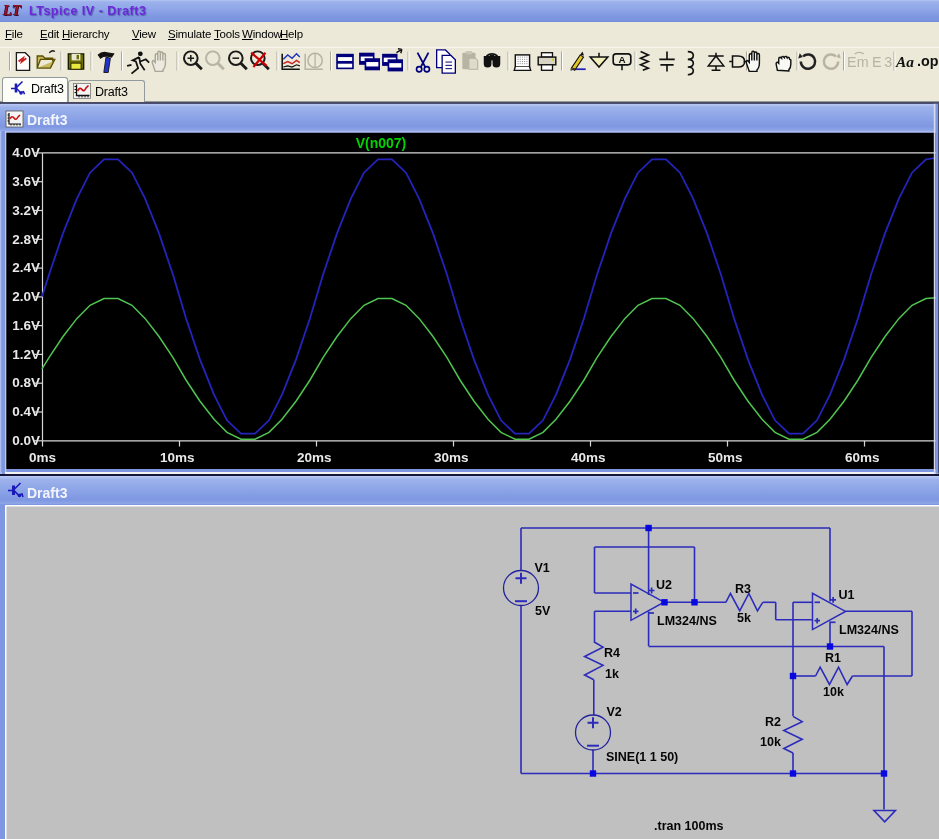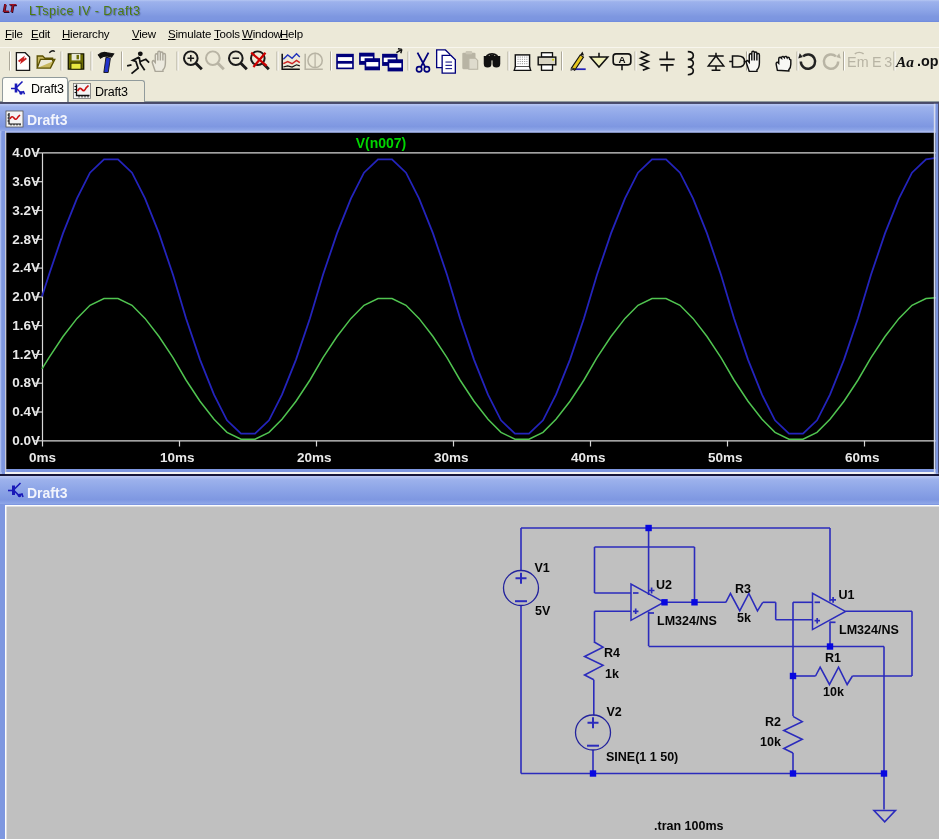--- a/index.html
+++ b/index.html
@@ -1,39 +1,39 @@
 <!DOCTYPE html>
 <html><head><meta charset="utf-8"><style>
 *{margin:0;padding:0;box-sizing:border-box}
 html,body{width:939px;height:839px;overflow:hidden;font-family:"Liberation Sans",sans-serif;background:#ece9d8}
 #app{position:relative;width:939px;height:839px}
 .abs{position:absolute}
 #titlebar{left:0;top:0;width:939px;height:22px;background:linear-gradient(#b5c6f2 0%,#9db2ec 8%,#8da5e7 45%,#7e97e0 75%,#7b95e0 92%,#6e8add 100%)}
-#titletxt{left:29px;top:4px;font-size:12.5px;letter-spacing:-0.45px;font-weight:normal;color:#4d7c0f;letter-spacing:0.5px;text-shadow:1px 1px 1px rgba(40,50,120,0.5)}
-#logo{left:3px;top:2px;font-size:11px;font-weight:bold;font-style:italic;font-family:Liberation Sans, sans-serif;color:#9c1220;text-shadow:0.5px 0.5px 0 #26082a,-0.5px -0.5px 0 #26082a}
+#titletxt{left:29px;top:4px;font-size:12.5px;letter-spacing:-0.45px;font-weight:bold;color:#6d28d9;letter-spacing:0.5px;text-shadow:1px 1px 1px rgba(40,50,120,0.5)}
+#logo{left:3px;top:2px;font-size:15px;font-weight:bold;font-style:italic;font-family:Liberation Serif, serif;color:#9c1220;text-shadow:0.5px 0.5px 0 #26082a,-0.5px -0.5px 0 #26082a}
 #menubar{left:0;top:22px;width:939px;height:28px;background:#ece9d8;border-bottom:1px solid #d8d4c0}
 .mi{position:absolute;top:6px;font-size:11.5px;letter-spacing:-0.2px;color:#000}
 .mi u{text-decoration:underline}
 #toolbar{left:0;top:47px;width:939px;height:30px;background:#ece9d8;border-bottom:1px solid #aca899}
 #tabbar{left:0;top:77px;width:939px;height:25px;background:#ece9d8;border-bottom:1px solid #919b9c}
 .tab{position:absolute;font-size:12.5px;letter-spacing:-0.2px;color:#000}
 #tab1{left:2px;top:0px;width:66px;height:25px;background:#fdfdf8;border:1px solid #919b9c;border-bottom:none;border-radius:3px 3px 0 0}
 #tab2{left:68px;top:3px;width:77px;height:22px;background:#ece9d8;border:1px solid #919b9c;border-bottom:none;border-radius:3px 3px 0 0}
 #win1{left:0;top:103px;width:939px;height:371px}
 #win2{left:0;top:474px;width:939px;height:365px}
 svg{display:block}
 </style></head>
 <body>
 <div id="app">
 <div id="titlebar" class="abs"></div>
 <div id="logo" class="abs">LT</div>
 <div id="titletxt" class="abs">LTspice IV - Draft3</div>
 <div id="menubar" class="abs">
 <span class="mi" style="left:5px"><u>F</u>ile</span>
-<span class="mi" style="left:31px"><u>E</u>dit</span>
+<span class="mi" style="left:40px"><u>E</u>dit</span>
 <span class="mi" style="left:62px"><u>H</u>ierarchy</span>
 <span class="mi" style="left:132px"><u>V</u>iew</span>
 <span class="mi" style="left:168px"><u>S</u>imulate</span>
 <span class="mi" style="left:214px"><u>T</u>ools</span>
 <span class="mi" style="left:242px"><u>W</u>indow</span>
 <span class="mi" style="left:280px"><u>H</u>elp</span>
 </div>
 <div id="toolbar" class="abs">
       <svg width="939" height="30" viewBox="0 0 939 30">
         <rect width="939" height="30" fill="#ece9d8"></rect>

